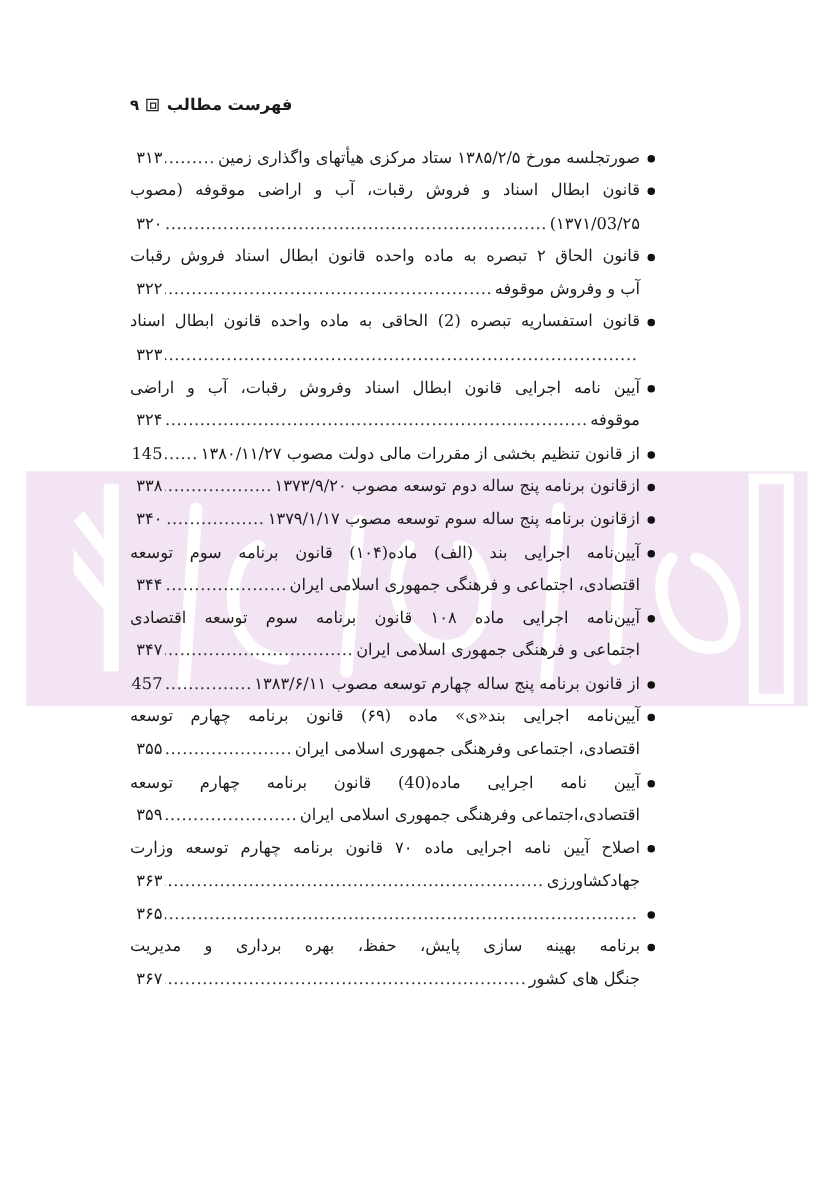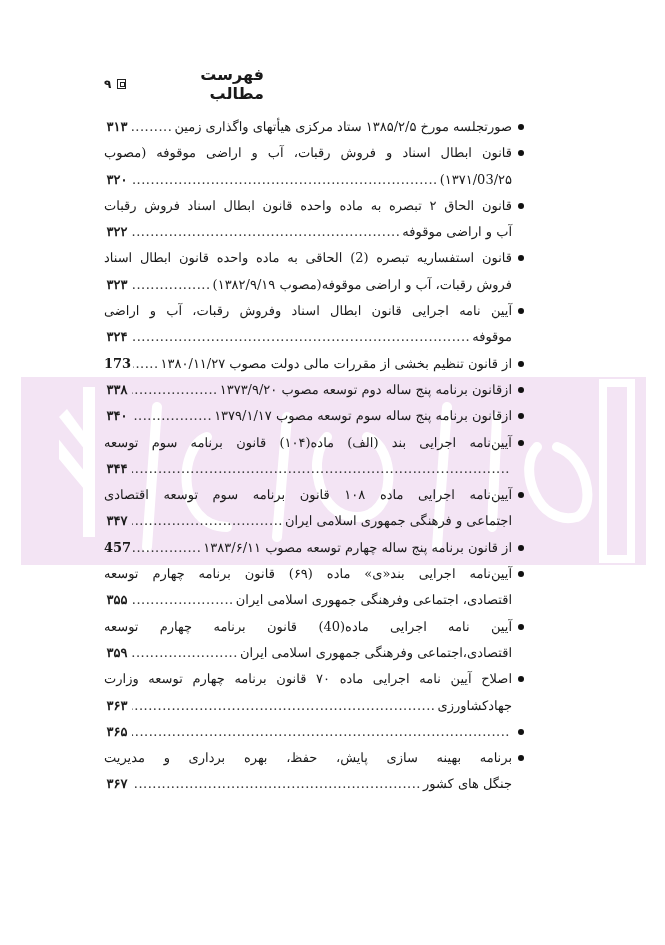--- a/index.html
+++ b/index.html
@@ -12,23 +12,22 @@
       background: #f3e4f4; z-index: 0;
     }
     .wm-tree { position: absolute; left: 38px; top: 0; }
     .wm-text { position: absolute; left: 96px; top: 0; }
     .header {
       position: absolute; top: 72px; left: 104px; width: 160px; height: 24px;
       display: flex; flex-direction: row-reverse; align-items: center; justify-content: flex-end;
       direction: ltr; z-index: 2;
     }
     .header .title {
-      font-family: "DejaVu Sans", "Liberation Sans", sans-serif; font-weight: bold; font-size: 16px;
+      font-family: "DejaVu Sans", "Liberation Sans", sans-serif; font-weight: bold; font-size: 13px;
       direction: rtl;
-      margin-left: 29px;
     }
     .header .icon {
       display: inline-block; width: 10px; height: 10px; border: 1.5px solid #222; margin: 0 6px;
       position: relative; box-sizing: border-box;
     }
     .header .icon::after {
       content: ""; position: absolute; left: 2px; top: 2px; width: 3px; height: 3px; border: 1px solid #222;
     }
     .header .pnum { font-family: "DejaVu Sans", sans-serif; font-weight: bold; font-size: 12px; }
     .toc {
@@ -39,21 +38,21 @@
     .bullet {
       position: absolute; right: 0; top: 10px; width: 6px; height: 6px; border-radius: 50%; background: #111;
     }
     .line { display: flex; flex-direction: row; align-items: baseline; white-space: nowrap; }
     .line .txt { flex: 0 0 auto; text-align: justify; }
     .line.full .txt { flex: 1 1 auto; text-align-last: justify; }
     .dots {
       flex: 1 1 auto; overflow: hidden; color: #333; margin: 0 2px; letter-spacing: 0.5px;
     }
     .dots::before { content: "..............................................................................................................................................."; }
-    .page { flex: 0 0 auto; min-width: 26px; text-align: center; font-weight: bold; }
+    .page { flex: 0 0 auto; min-width: 26px; text-align: right; }
   </style>
 </head>
 <body>
 
 <div class="watermark">
   <svg class="wm-tree" width="60" height="188" viewBox="0 0 60 188">
     <rect x="24" y="10" width="12" height="150" fill="#ffffff"></rect>
     <polygon points="0,40 8,32 30,62 30,78" fill="#ffffff"></polygon>
     <polygon points="60,40 52,32 30,62 30,78" fill="#ffffff" opacity="0"></polygon>
     <polygon points="-10,70 -2,60 30,100 30,118" fill="#ffffff"></polygon>
@@ -98,53 +97,52 @@
         <span class="dots"></span>
         <span class="page">۳۲۰</span>
       </div>
     </div>
     <div class="entry">
       <span class="bullet"></span>
       <div class="line full">
         <span class="txt">قانون الحاق ۲ تبصره به ماده واحده قانون ابطال اسناد فروش رقبات</span>
       </div>
       <div class="line">
-        <span class="txt">آب و اراضی موقوفه</span>
+        <span class="txt">آب و وفروش موقوفه</span>
         <span class="dots"></span>
         <span class="page">۳۲۲</span>
       </div>
     </div>
     <div class="entry">
       <span class="bullet"></span>
       <div class="line full">
         <span class="txt">قانون استفساریه تبصره (2) الحاقی به ماده واحده قانون ابطال اسناد</span>
       </div>
       <div class="line">
-        <span class="txt">فروش رقبات، آب و اراضی موقوفه(مصوب ۱۳۸۲/۹/۱۹)</span>
         <span class="dots"></span>
         <span class="page">۳۲۳</span>
       </div>
     </div>
     <div class="entry">
       <span class="bullet"></span>
       <div class="line full">
         <span class="txt">آیین نامه اجرایی قانون ابطال اسناد وفروش رقبات، آب و اراضی</span>
       </div>
       <div class="line">
         <span class="txt">موقوفه</span>
         <span class="dots"></span>
         <span class="page">۳۲۴</span>
       </div>
     </div>
     <div class="entry">
       <span class="bullet"></span>
       <div class="line">
         <span class="txt">از قانون تنظیم بخشی از مقررات مالی دولت مصوب ۱۳۸۰/۱۱/۲۷</span>
         <span class="dots"></span>
-        <span class="page">173</span>
+        <span class="page">145</span>
       </div>
     </div>
     <div class="entry">
       <span class="bullet"></span>
       <div class="line">
         <span class="txt">ازقانون برنامه پنج ساله دوم توسعه مصوب ۱۳۷۳/۹/۲۰</span>
         <span class="dots"></span>
         <span class="page">۳۳۸</span>
       </div>
     </div>
@@ -155,20 +153,21 @@
         <span class="dots"></span>
         <span class="page">۳۴۰</span>
       </div>
     </div>
     <div class="entry">
       <span class="bullet"></span>
       <div class="line full">
         <span class="txt">آیین‌نامه اجرایی بند (الف) ماده(۱۰۴) قانون برنامه سوم توسعه</span>
       </div>
       <div class="line">
+        <span class="txt">اقتصادی، اجتماعی و فرهنگی جمهوری اسلامی ایران</span>
         <span class="dots"></span>
         <span class="page">۳۴۴</span>
       </div>
     </div>
     <div class="entry">
       <span class="bullet"></span>
       <div class="line full">
         <span class="txt">آیین‌نامه اجرایی ماده ۱۰۸ قانون برنامه سوم توسعه اقتصادی</span>
       </div>
       <div class="line">

